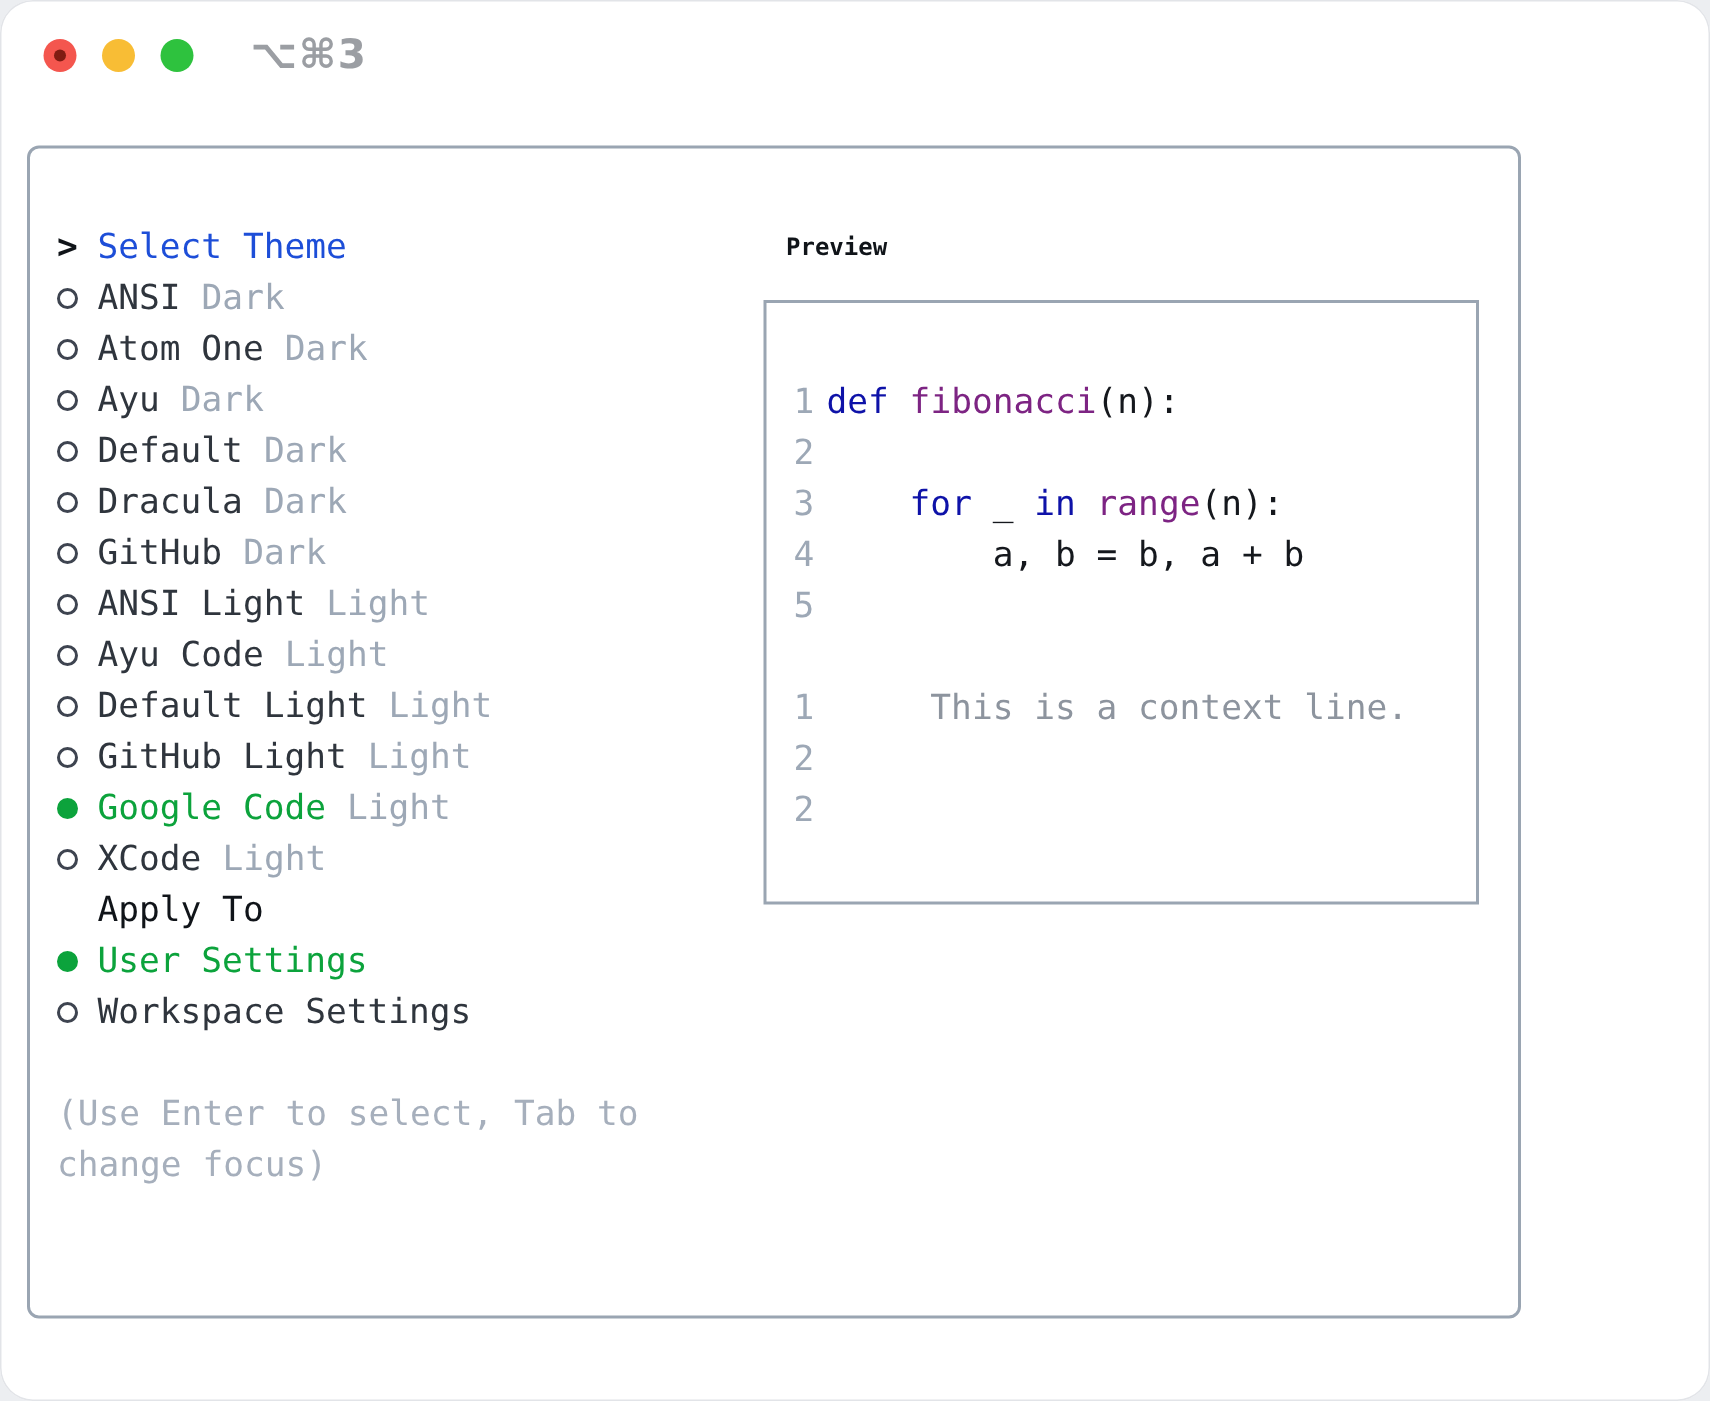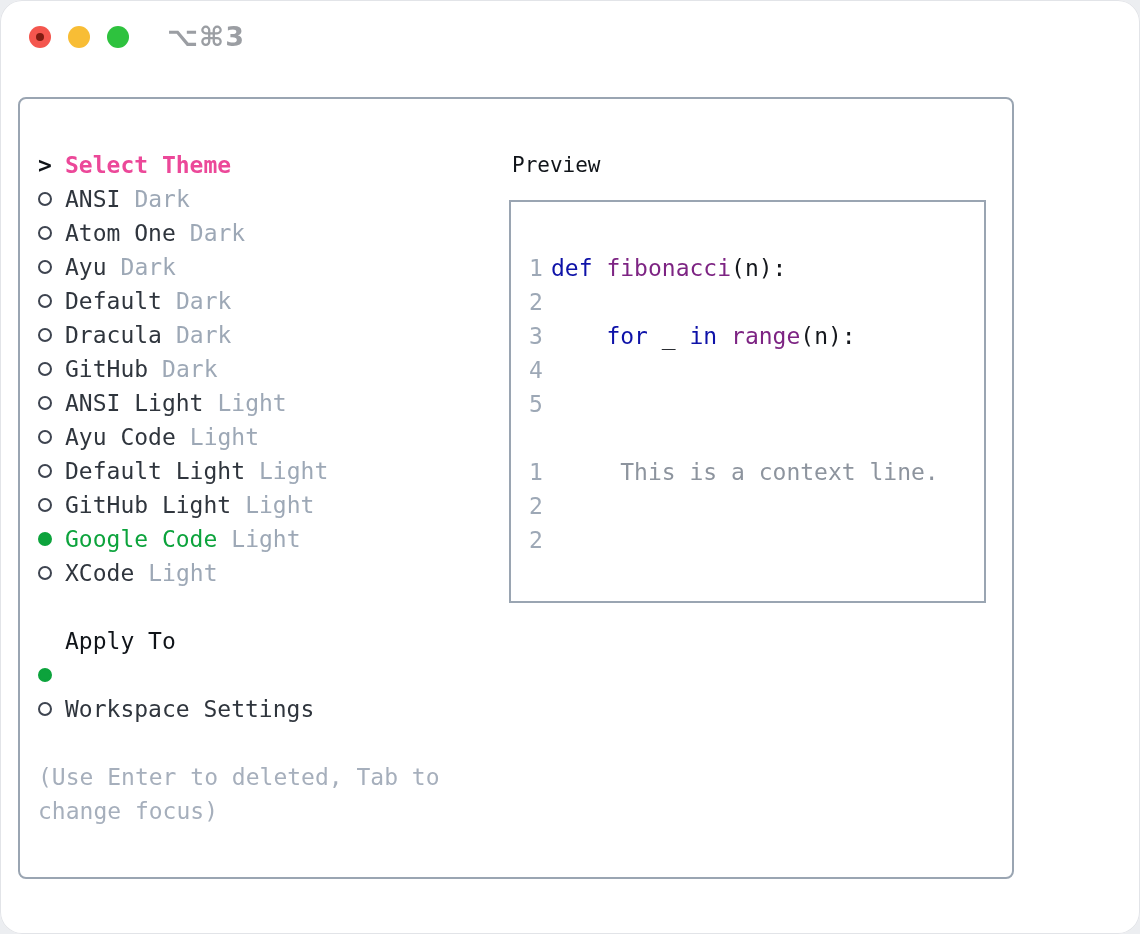--- a/index.html
+++ b/index.html
@@ -33,31 +33,31 @@
     position:absolute;left:18px;top:97px;width:996px;height:782px;
     border:2px solid var(--border);border-radius:8px;
     box-sizing:border-box;background:#fff;
   }
   .left{position:absolute;left:18px;top:49px}
   .row{display:flex;align-items:center;height:34px;white-space:pre;font-size:23px;color:var(--text)}
   .marker{width:27px;flex:none;display:flex;align-items:center}
   .circle{width:14px;height:14px;border:2px solid #3e4450;border-radius:50%;box-sizing:border-box}
   .circle.sel{background:var(--accent);border-color:var(--accent)}
   .cursor{font-weight:700;color:#101419}
-  .hdr{font-weight:700;color:#ec4899}
+  .hdr{font-weight:400;color:#1d4ed8}
   .name.sel{color:var(--accent)}
   .variant{color:var(--muted);margin-left:14px}
-  #apply-section{margin-top:34px}
+  #apply-section{}
   .apply-title{color:#101419}
   #help{margin-top:34px}
   .help-line{height:34px;line-height:34px;font-size:23px;color:var(--help);white-space:pre}
   
   .preview-title{
-    position:absolute;left:492px;top:49px;height:34px;line-height:34px;
-    font-weight:400;font-size:21px;color:#101419;
+    position:absolute;left:504px;top:49px;height:34px;line-height:34px;
+    font-weight:700;font-size:16px;color:#101419;
   }
   .preview-box{
     position:absolute;left:489px;top:101px;width:477px;height:403px;
     border:2px solid var(--border);box-sizing:border-box;background:#fff;
     padding-top:49px;
   }
   .cline{display:flex;align-items:center;height:34px;white-space:pre;font-size:23px;padding-left:18px}
   .lnum{width:22px;flex:none;color:var(--muted)}
   .lcontent{color:var(--pln)}
   .tk-kwd{color:var(--kwd)}
@@ -105,39 +105,39 @@
           <div class="row"><span class="marker"><span class="circle sel"></span></span><span class="name sel">Google Code</span><span class="variant">Light</span></div>
           <div class="row"><span class="marker"><span class="circle"></span></span><span class="name">XCode</span><span class="variant">Light</span></div>
         </div>
 
       <div id="apply-section">
         <div class="row">
           <span class="marker"></span>
           <span class="apply-title">Apply To</span>
         </div>
         <div id="apply-options">
-            <div class="row"><span class="marker"><span class="circle sel"></span></span></div>
+            <div class="row"><span class="marker"><span class="circle sel"></span></span><span class="name sel">User Settings</span></div>
             <div class="row"><span class="marker"><span class="circle"></span></span><span class="name">Workspace Settings</span></div>
           </div>
       </div>
 
       <div id="help">
-          <div class="help-line">(Use Enter to deleted, Tab to</div>
+          <div class="help-line">(Use Enter to select, Tab to</div>
           <div class="help-line">change focus)</div>
         </div>
     </div>
 
     <div class="preview-title">Preview</div>
 
     <div class="preview-box">
       <div id="code-lines">
           <div class="cline"><span class="lnum">1</span><span class="lcontent"><span class="tk-kwd">def</span><span class="tk-pln"> </span><span class="tk-typ">fibonacci</span><span class="tk-pln">(n):</span></span></div>
           <div class="cline"><span class="lnum">2</span></div>
           <div class="cline"><span class="lnum">3</span><span class="lcontent"><span class="tk-pln">    </span><span class="tk-kwd">for</span><span class="tk-pln"> _ </span><span class="tk-kwd">in</span><span class="tk-pln"> </span><span class="tk-typ">range</span><span class="tk-pln">(n):</span></span></div>
-          <div class="cline"><span class="lnum">4</span></div>
+          <div class="cline"><span class="lnum">4</span><span class="lcontent"><span class="tk-pln">        a, b = b, a + b</span></span></div>
           <div class="cline"><span class="lnum">5</span></div>
         </div>
       <div class="spacer"></div>
       <div id="diff-lines">
           <div class="cline diff-ctx"><span class="lnum">1</span><span class="lcontent">     This is a context line.</span></div>
           <div class="cline diff-del"><span class="lnum">2</span></div>
           <div class="cline diff-add"><span class="lnum">2</span></div>
         </div>
     </div>
 

